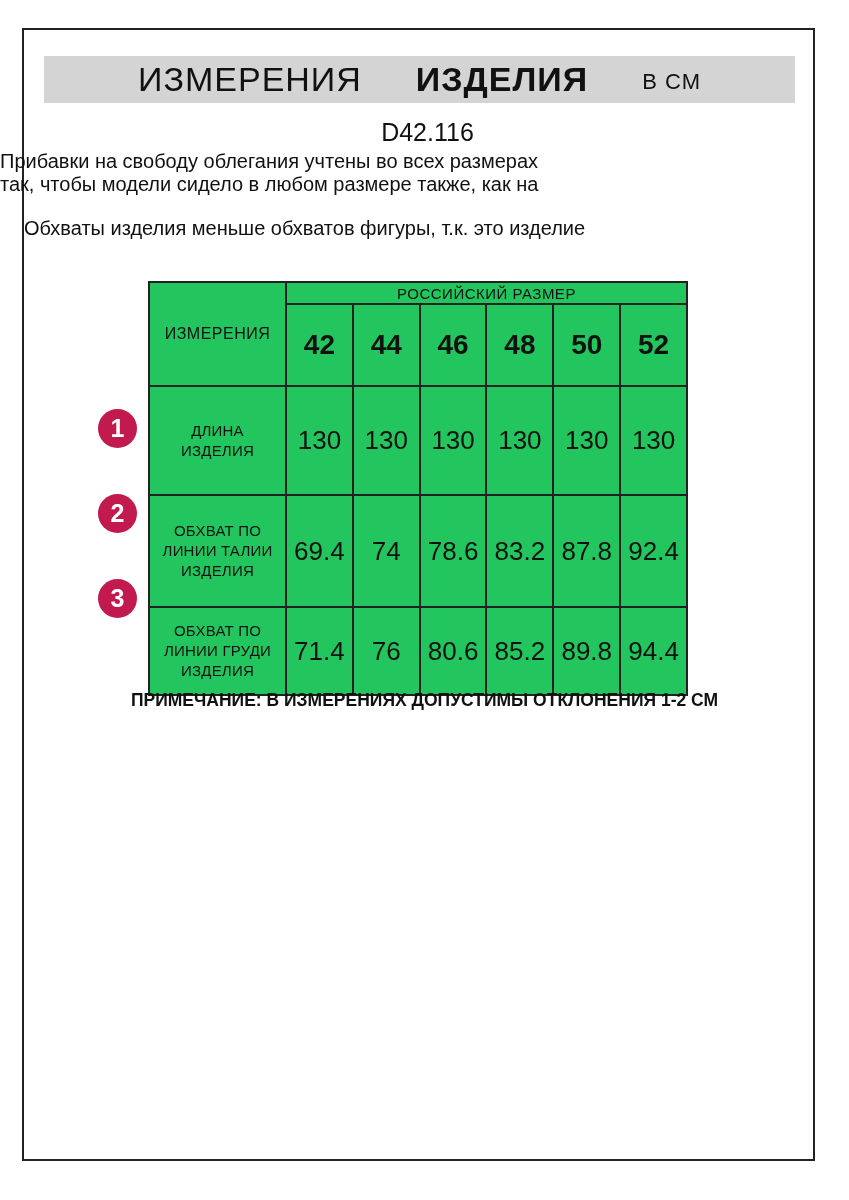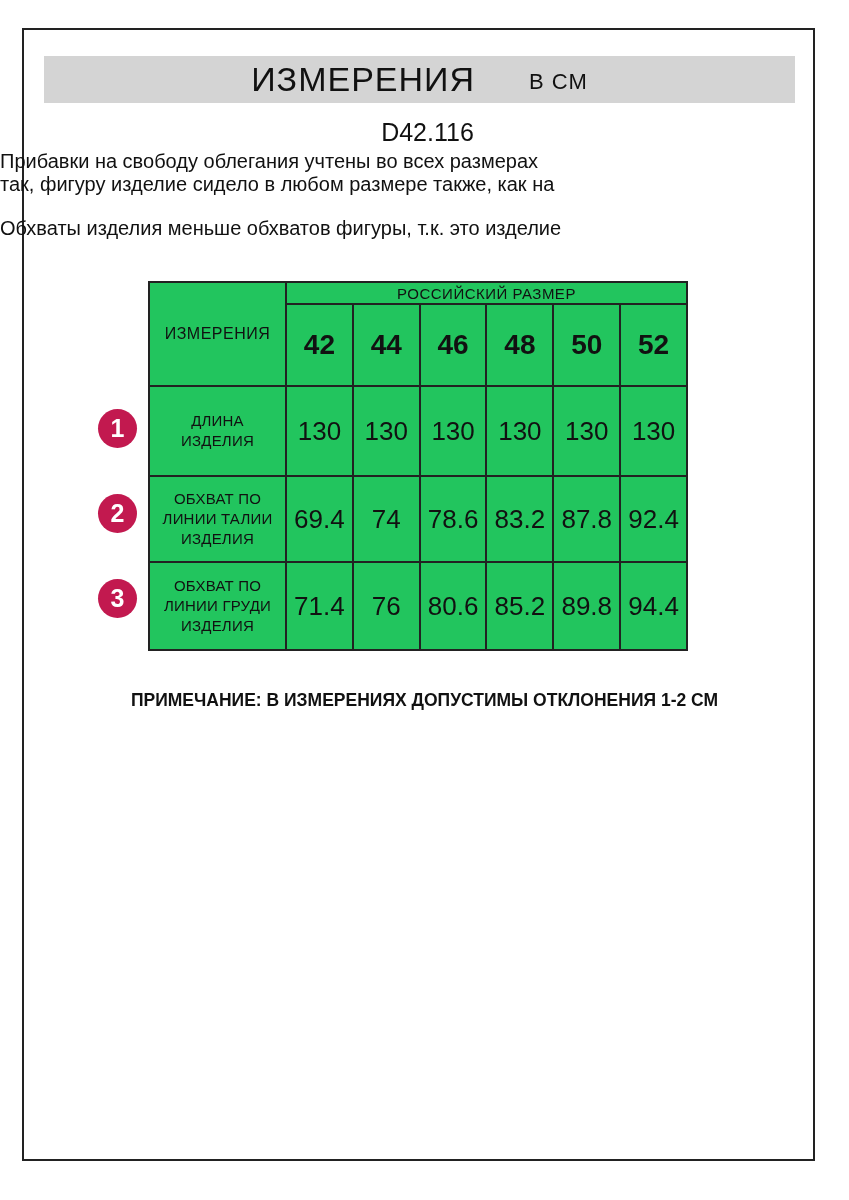--- a/index.html
+++ b/index.html
@@ -42,43 +42,43 @@
     text-align: center;
     font-size: 25px; line-height: 30px;
   }
   .para {
     position: absolute;
     left: 0; width: 849px;
     text-align: left;
     font-size: 20px; line-height: 23px;
   }
   .para-1 { top: 150px; }
-  .para-2 { top: 217px; }
+  .para-2 { top: 217px; padding-left: 24px; }
   .table-wrap {
     position: absolute;
     left: 148px; top: 281px;
   }
   table.size-table {
     border-collapse: collapse;
     table-layout: fixed;
     width: 540px;
   }
   table.size-table td {
     border: 2px solid var(--border);
     text-align: center;
     vertical-align: middle;
     background: #22c55e;
   }
   td.corner-cell { font-size: 16px; letter-spacing: 0.5px; }
   tr.group-row { height: 22px; }
   td.group-cell { font-size: 15px; letter-spacing: 0.5px; }
   tr.sizes-row { height: 82px; }
   td.size-cell { font-size: 28px; font-weight: 700; margin-left: 30px; }
-  tr.data-row-1 { height: 90px; }
-  tr.data-row-2 { height: 86px; }
+  tr.data-row-1 { height: 109px; }
+  tr.data-row-2 { height: 112px; }
   tr.data-row-3 { height: 88px; }
   td.label-cell { font-size: 15px; line-height: 20px; padding: 0 6px; letter-spacing: 0.2px; }
   td.value-cell { font-size: 26px; }
   .row-badge {
     position: absolute;
     width: 39px; height: 39px;
     left: -50px;
     border-radius: 50%;
     background: var(--badge);
     color: #fff;
@@ -97,28 +97,29 @@
     font-size: 17.5px; font-weight: 700;
   }
 </style>
 </head>
 <body>
 
 <div class="frame"></div>
 
 <div class="banner">
   <span class="banner-main">ИЗМЕРЕНИЯ</span>
+  <span class="banner-bold">ИЗДЕЛИЯ</span>
   <span class="banner-unit">В СМ</span>
 </div>
 
 <div class="article-code">D42.116</div>
 
 <div class="para para-1">
   <div>Прибавки на свободу облегания учтены во всех размерах</div>
-  <div>так, фигуру изделие сидело в любом размере также, как на</div>
+  <div>так, чтобы модели сидело в любом размере также, как на</div>
 </div>
 
 <div class="para para-2">
   <div>Обхваты изделия меньше обхватов фигуры, т.к. это изделие</div>
 </div>
 
 <div class="table-wrap">
 
   <div class="row-badge badge-1">1</div>
   <div class="row-badge badge-2">2</div>

